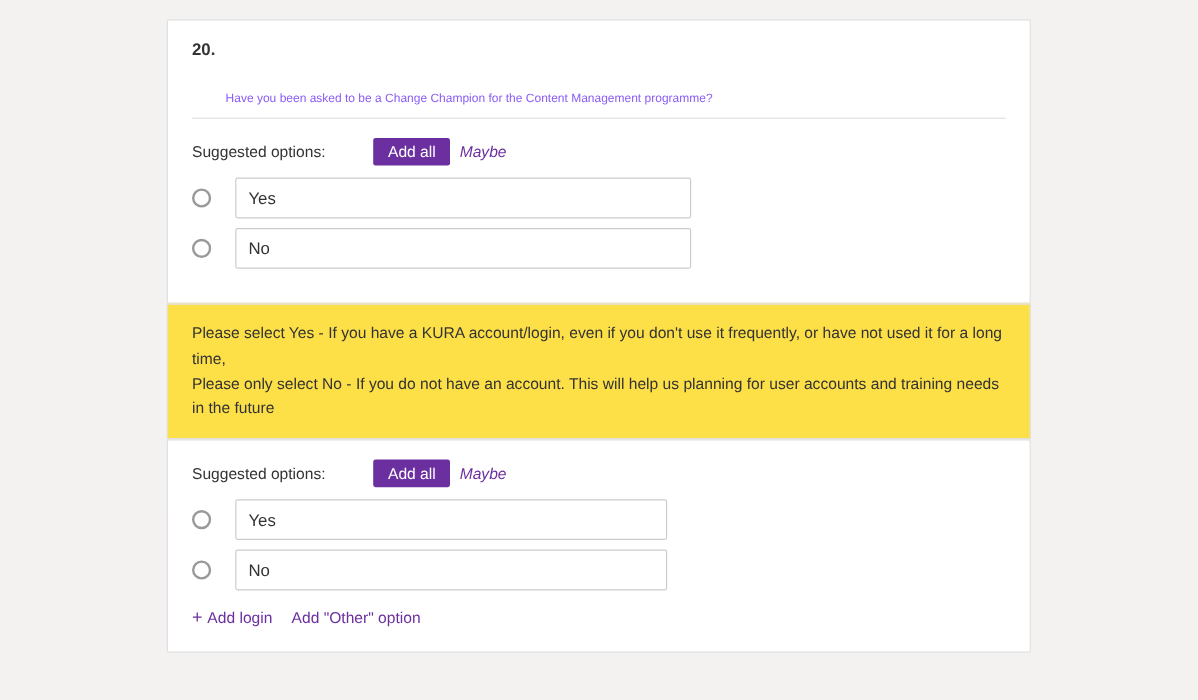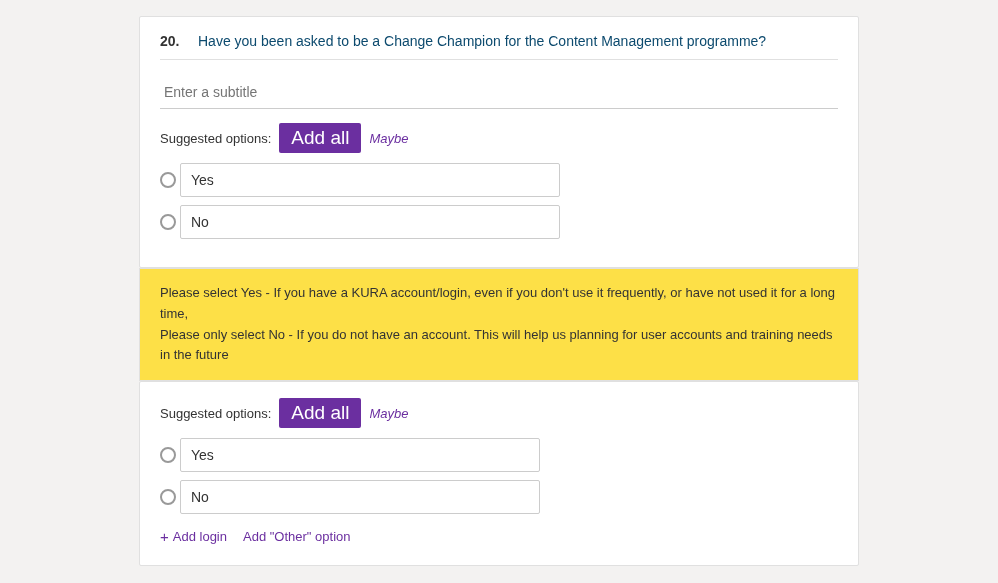--- a/index.html
+++ b/index.html
@@ -21,31 +21,31 @@
     .question-card {
       background: #fff;
       border: 1px solid #e0e0e0;
       border-radius: 2px;
       padding: 16px 20px 20px;
       margin-bottom: 0;
     }
     .question-header {
       display: flex;
       align-items: flex-start;
-      gap: 10px;
       margin-bottom: 10px;
     }
     .question-number {
       font-weight: 600;
       font-size: 14px;
       min-width: 28px;
     }
     .question-text {
-      font-size: 14px;
-      color: #0c4a6e;
+      font-size: 10px;
+      color: #8b5cf6;
+      margin-top: 44px;
     }
     .subtitle-input {
       width: 100%;
       border: none;
       border-bottom: 1px solid #ccc;
       padding: 8px 4px;
       font-size: 14px;
       color: #999;
       outline: none;
       margin-bottom: 14px;
@@ -60,36 +60,37 @@
     .suggested-label {
       font-size: 13px;
       color: #333;
     }
     .btn-add-all {
       background: #6b2fa0;
       color: #fff;
       border: none;
       border-radius: 2px;
       padding: 4px 12px;
-      font-size: 19px;
-      cursor: pointer;
+      font-size: 13px;
+      cursor: pointer;
+      margin-left: 32px;
     }
     .btn-maybe {
       background: none;
       border: none;
       color: #6b2fa0;
       font-size: 13px;
       cursor: pointer;
       text-decoration: none;
       font-style: italic;
     }
     .option-row {
       display: flex;
       align-items: center;
-      gap: 4px;
+      gap: 20px;
       margin-bottom: 8px;
     }
     .radio-circle {
       width: 16px;
       height: 16px;
       border-radius: 50%;
       border: 2px solid #999;
       background: #fff;
       flex-shrink: 0;
     }
@@ -173,21 +174,20 @@
 
   <div class="question-card top-area">
     <div class="question-header">
       <span class="question-number">20.</span>
       <span class="question-text">Have you been asked to be a Change Champion for the Content Management programme?</span>
     </div>
 
     <div class="divider"></div>
     <br>
 
-    <input class="subtitle-input" type="text" placeholder="Enter a subtitle" style="">
 
     <div class="suggested-options-row">
       <span class="suggested-label">Suggested options:</span>
       <button class="btn-add-all">Add all</button>
       <button class="btn-maybe">Maybe</button>
     </div>
 
     <div class="option-row">
       <div class="radio-circle"></div>
       <input class="option-input" type="text" value="Yes" style="">

